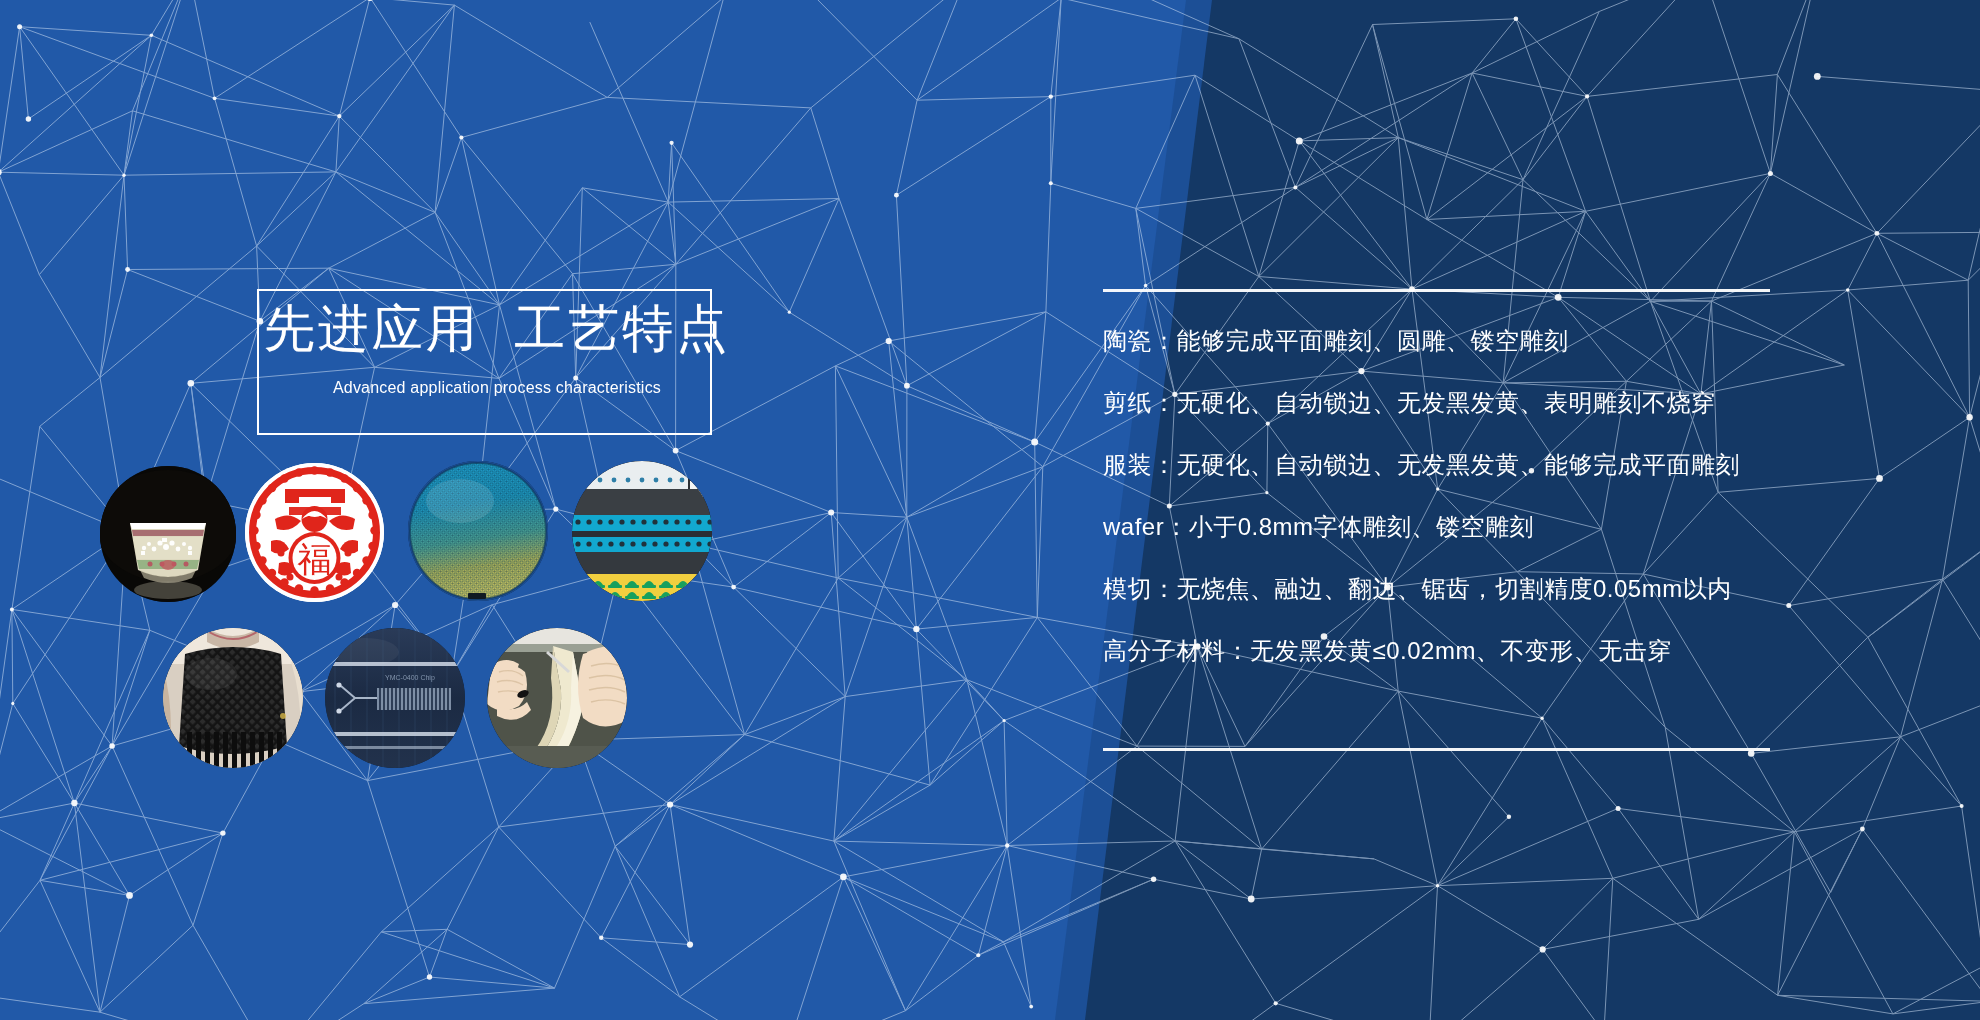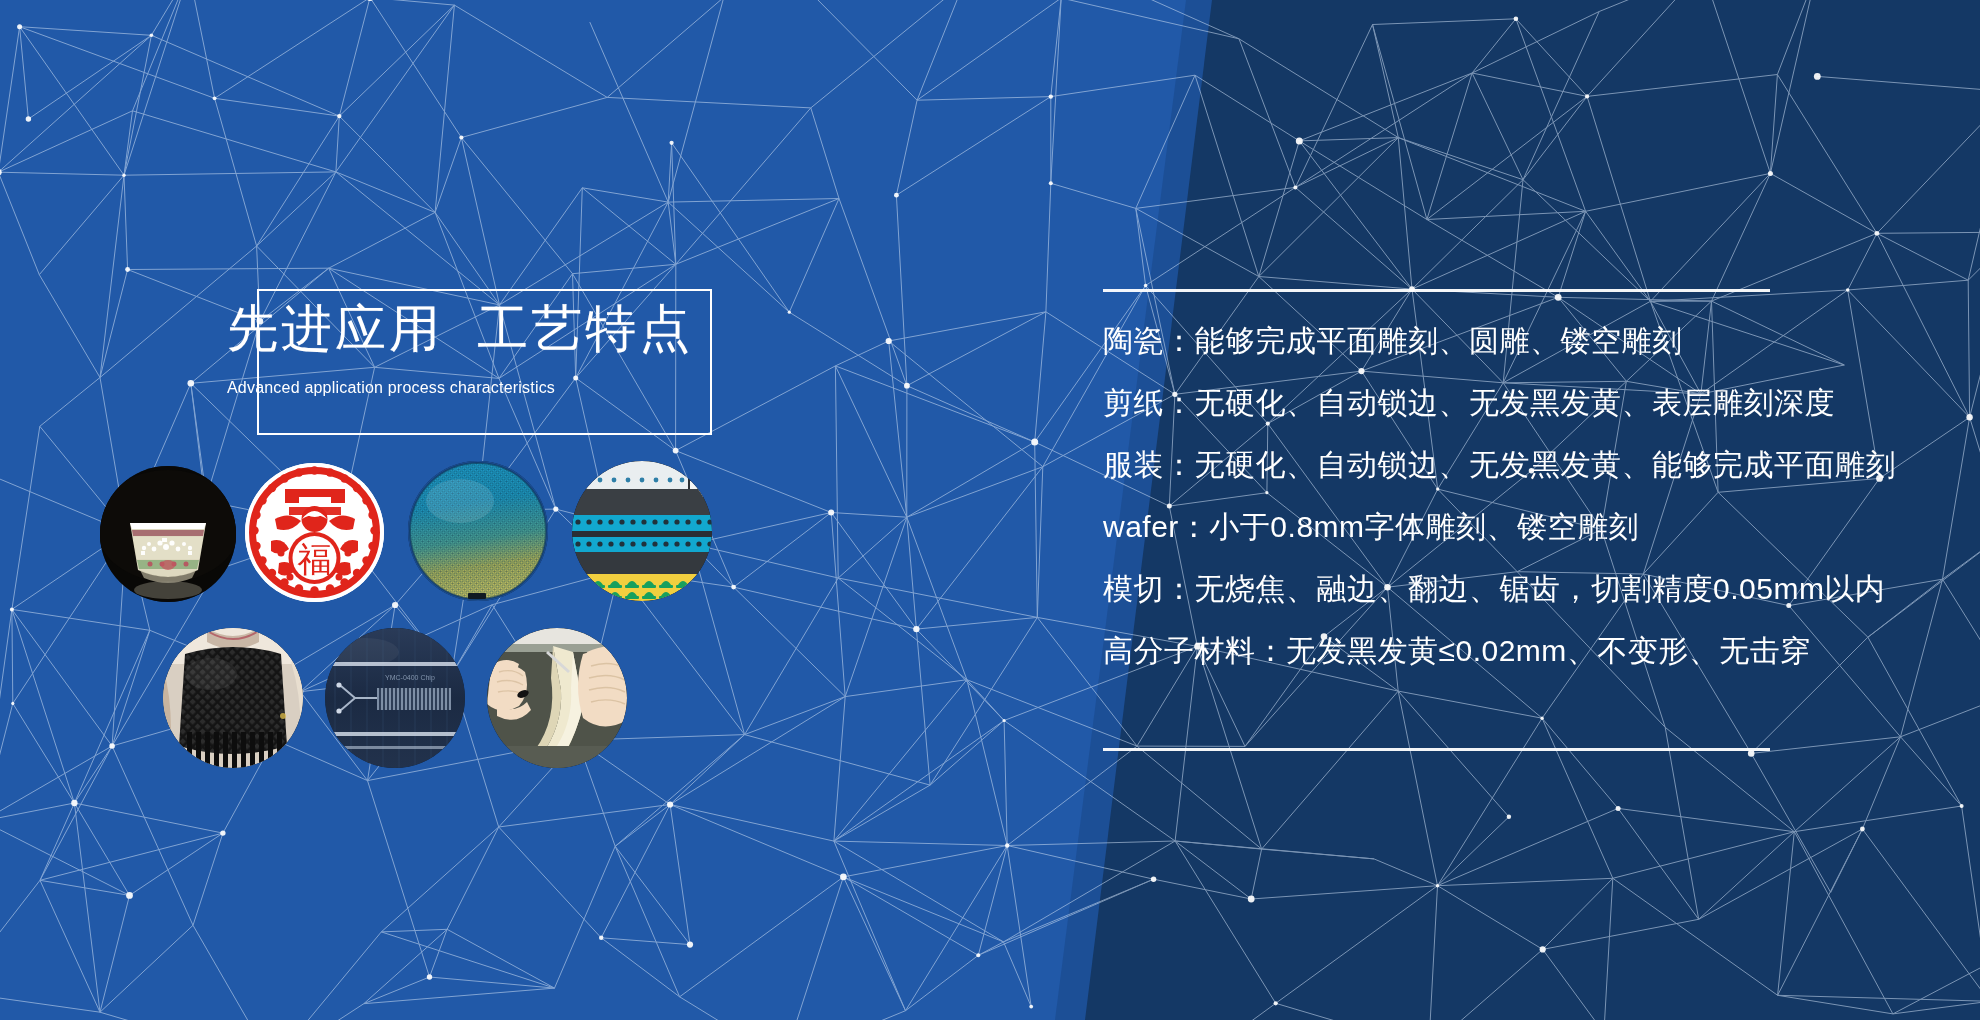--- a/index.html
+++ b/index.html
@@ -38,20 +38,21 @@
   .title-box{
     position:absolute;
     left:257px;top:289px;
     width:455px;height:146px;
     border:2px solid #ffffff;
   }
   .title-wrap{
     position:absolute;
     left:227px;top:300px;
     width:540px;
+    text-align:center;
   }
   .title-cn{
     color:#ffffff;
     font-size:51px;
     letter-spacing:3px;
     line-height:1.12;
     white-space:pre;
     font-weight:400;
     text-shadow:0 0 1px rgba(255,255,255,.35);
   }
@@ -82,21 +83,21 @@
   .rule-top{left:1103px;top:289px;width:667px;}
   .rule-bottom{left:1103px;top:748px;width:667px;}
 
   .features{
     position:absolute;
     left:1103px;top:310px;
     width:830px;
   }
   .feature-line{
     color:#ffffff;
-    font-size:30px;
+    font-size:24px;
     line-height:62px;
     white-space:nowrap;
     letter-spacing:.5px;
   }
 </style>
 </head>
 <body>
 
 <div id="stage">
 
@@ -1091,21 +1092,21 @@
         </g>
         <rect x="0" y="118" width="140" height="22" fill="#585c52"></rect>
       </g>
     </svg>
   </div>
 
   <div class="rule rule-top"></div>
 
   <div class="features">
     <div class="feature-line">陶瓷：能够完成平面雕刻、圆雕、镂空雕刻</div>
-    <div class="feature-line">剪纸：无硬化、自动锁边、无发黑发黄、表层雕刻深度</div>
+    <div class="feature-line">剪纸：无硬化、自动锁边、无发黑发黄、表明雕刻不烧穿</div>
     <div class="feature-line">服装：无硬化、自动锁边、无发黑发黄、能够完成平面雕刻</div>
     <div class="feature-line">wafer：小于0.8mm字体雕刻、镂空雕刻</div>
     <div class="feature-line">模切：无烧焦、融边、翻边、锯齿，切割精度0.05mm以内</div>
     <div class="feature-line">高分子材料：无发黑发黄≤0.02mm、不变形、无击穿</div>
   </div>
 
   <div class="rule rule-bottom"></div>
 
 </div>
 

